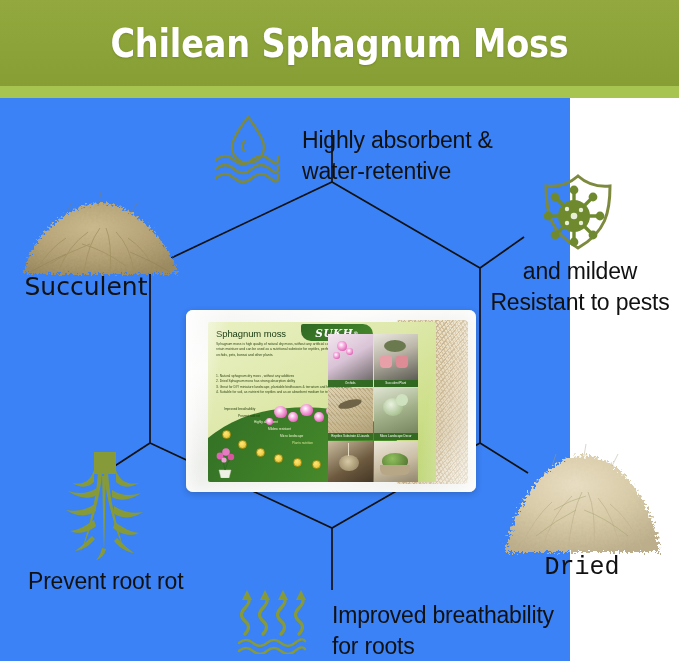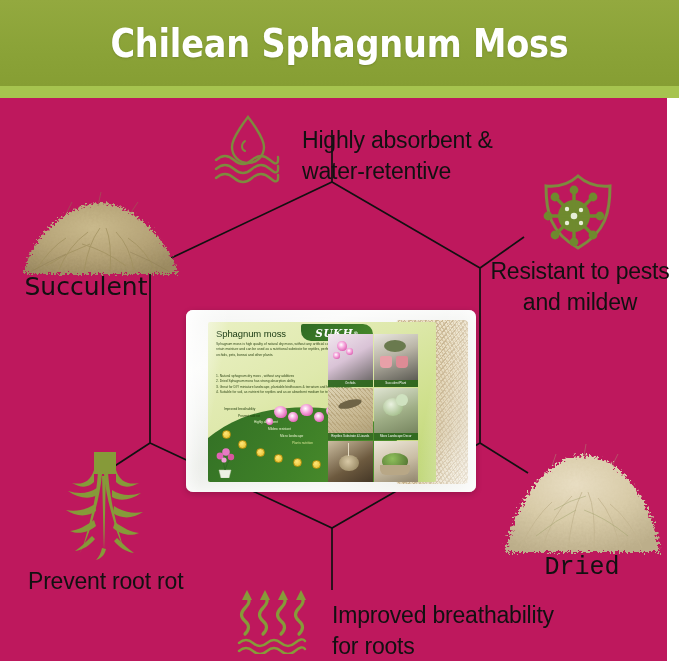--- a/index.html
+++ b/index.html
@@ -2,21 +2,21 @@
 <html><head>
 <meta charset="utf-8">
 <style>
   * { box-sizing: border-box; margin: 0; padding: 0; }
   html, body {
     width: 679px; height: 661px;
     background: #ffffff;
     font-family: "Liberation Sans", sans-serif;
     overflow: hidden;
   }
-  #page { position: relative; width: 667px; height: 661px; background: #be185d; }
+  #page { position: relative; width: 570px; height: 661px; background: #3b82f6; }
 
   
   #header-band {
     position: absolute; left: 0; top: 0; width: 679px; height: 86px;
     background: linear-gradient(180deg, #93a93f 0%, #8ba338 55%, #869e33 100%);
   }
   #header-stripe {
     position: absolute; left: 0; top: 86px; width: 679px; height: 12px;
     background: #a6c44f;
   }
@@ -249,22 +249,22 @@
         <g fill="#e8efd7">
           <circle cx="38" cy="44" r="3.3"></circle>
           <circle cx="31" cy="37" r="2.2"></circle>
           <circle cx="45" cy="38" r="2.2"></circle>
           <circle cx="31" cy="51" r="2.2"></circle>
           <circle cx="45" cy="51" r="2.2"></circle>
         </g>
       </svg>
     </div>
     <div class="feat-text">
+      <div>and mildew</div>
       <div>Resistant to pests</div>
-      <div>and mildew</div>
     </div>
   </div>
 
   <div class="feat" id="feat-breathe">
     <div class="icon-wrap">
       <svg class="icon-svg" width="84" height="66" viewBox="0 0 84 66">
         <g fill="none" stroke="#869a39" stroke-width="3.2" stroke-linecap="round">
           <path d="M12,46 q7,-7 0,-13 t0,-13 t2,-11"></path>
           <path d="M30,46 q7,-7 0,-13 t0,-13 t2,-11"></path>
           <path d="M48,46 q7,-7 0,-13 t0,-13 t2,-11"></path>

